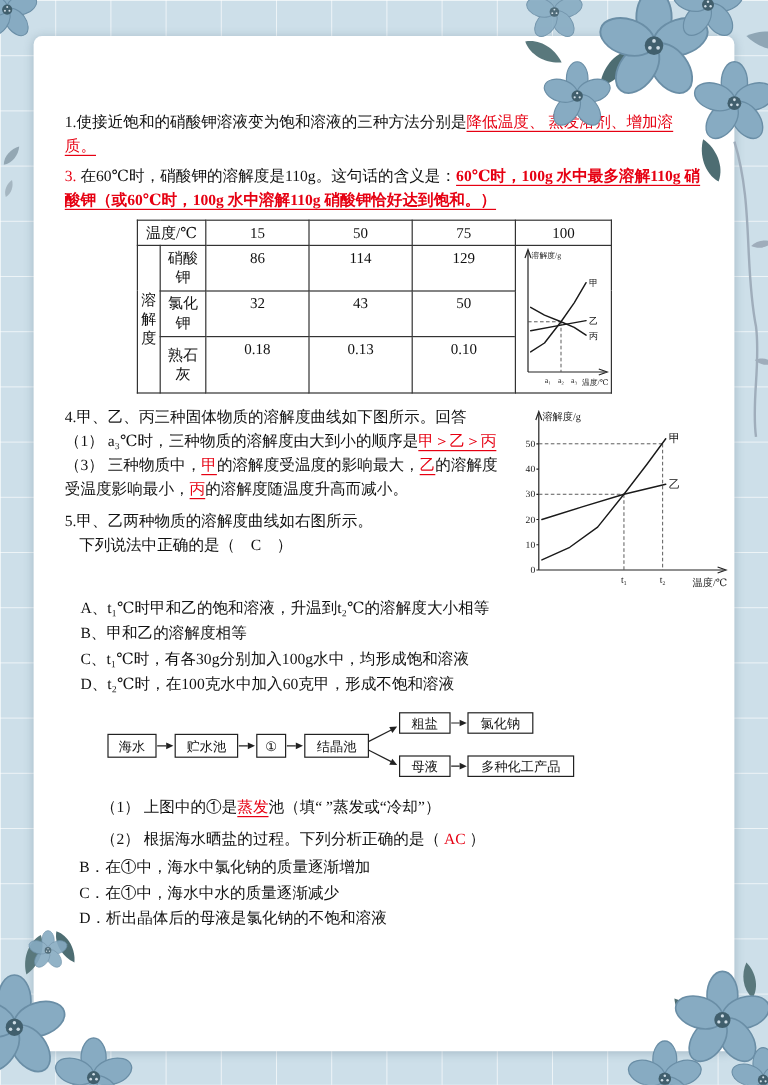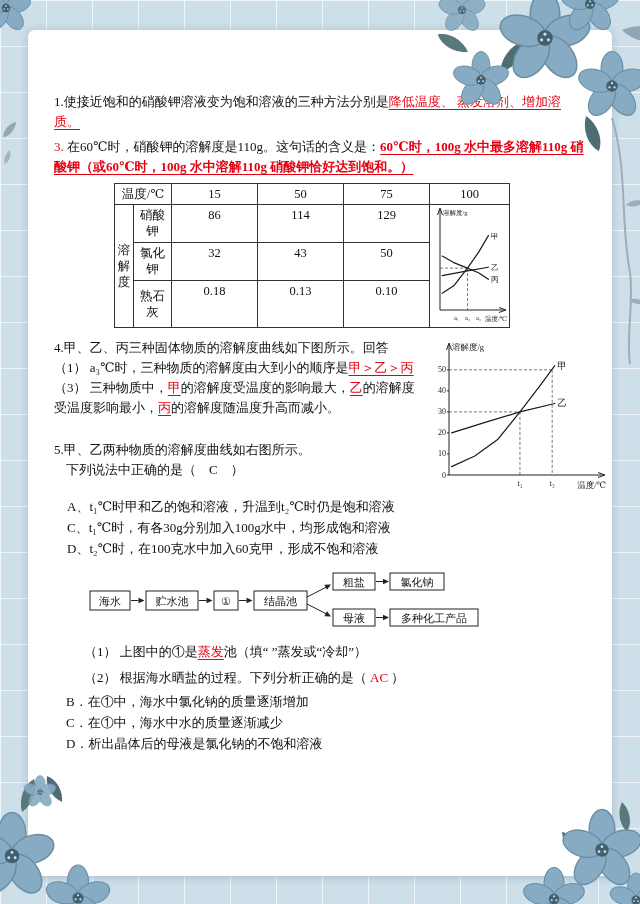--- a/index.html
+++ b/index.html
@@ -134,24 +134,25 @@
         <line x1="19" y1="29.827586206896555" x2="122.2" y2="29.827586206896555" stroke="#555" stroke-width="0.8" stroke-dasharray="3,2"></line>
         <line x1="122.2" y1="29.827586206896555" x2="122.2" y2="135" stroke="#555" stroke-width="0.8" stroke-dasharray="3,2"></line>
         <polyline points="21.58,126.58620689655173 44.8,116.06896551724138 68.02000000000001,99.24137931034483 89.95,71.89655172413794 109.3,46.655172413793096 124.77999999999999,25.620689655172413" fill="none" stroke="#1a1a1a" stroke-width="1.2" stroke-linejoin="round" stroke-linecap="round"></polyline>
         <text x="127.27999999999999" y="28.620689655172413" font-size="9.5" fill="#111">甲</text>
         <polyline points="21.58,92.93103448275862 55.120000000000005,82.41379310344828 89.95,71.89655172413794 124.77999999999999,63.482758620689665" fill="none" stroke="#1a1a1a" stroke-width="1.2" stroke-linejoin="round" stroke-linecap="round"></polyline>
         <text x="127.27999999999999" y="66.48275862068967" font-size="9.5" fill="#111">乙</text>
       </svg>
     <p>4.甲、乙、丙三种固体物质的溶解度曲线如下图所示。回答</p>
     <p class="nw"><span>（1） a₃℃时，三种物质的溶解度由大到小的顺序是</span><span class="ans">甲＞乙＞丙</span></p>
     <p><span>（3）  三种物质中，</span><span class="ans">甲</span><span>的溶解度受温度的影响最大，</span><span class="ans">乙</span><span>的溶解度受温度影响最小，</span><span class="ans">丙</span><span>的溶解度随温度升高而减小。</span></p>
-    <p style="margin-top:22px">5.甲、乙两种物质的溶解度曲线如右图所示。</p>
+    <p style="margin-top:6px">5.甲、乙两种物质的溶解度曲线如右图所示。</p>
     <p style="margin-left:12px">下列说法中正确的是（　C　）</p>
     <div class="opts">
-      <p>A、t₁℃时甲和乙的饱和溶液，升温到t₂℃时仍是饱和溶液</p>
+      <p>A、t₁℃时甲和乙的饱和溶液，升温到t₂℃的溶解度大小相等</p>
+      <p>B、甲和乙的溶解度相等</p>
       <p>C、t₁℃时，有各30g分别加入100g水中，均形成饱和溶液</p>
       <p>D、t₂℃时，在100克水中加入60克甲，形成不饱和溶液</p>
     </div>
   </div>
 
 
   <div class="flow-wrap">
     <svg width="395" height="64" font-size="11" fill="#111">
       <g stroke="#222" fill="none">
         <rect x="2" y="24" width="40" height="19"></rect>

